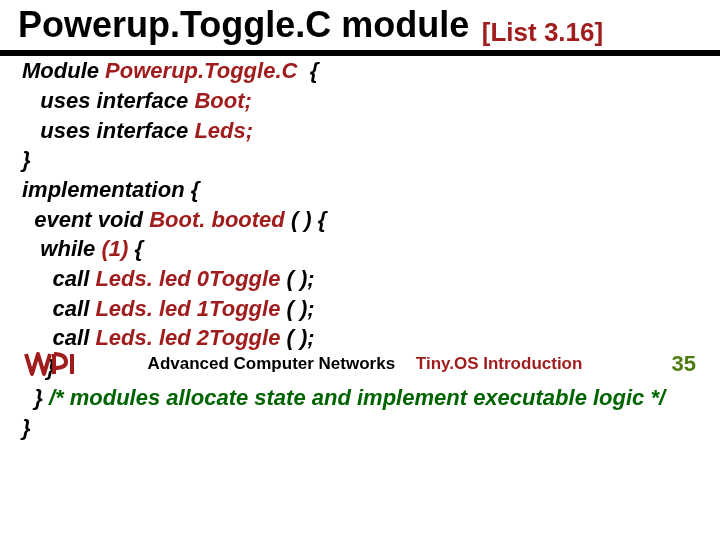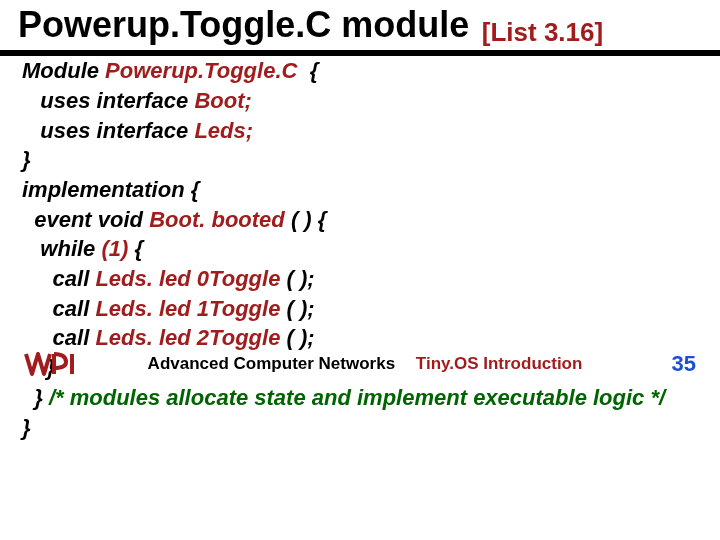--- a/index.html
+++ b/index.html
@@ -60,21 +60,21 @@
     font-size: 17px;
     font-weight: bold;
   }
   .footer-center {
     flex: 1;
     text-align: center;
   }
   .footer-center .f1 { color: #000; }
   .footer-center .f2 { color: #a11d1d; margin-left: 16px; }
   .footer-right {
-    color: #1d4ed8;
+    color: #4d7c0f;
     font-size: 22px;
     width: 50px;
     text-align: right;
   }
   .logo {
     width: 56px;
     height: 28px;
     margin-right: 4px;
     flex-shrink: 0;
   }

